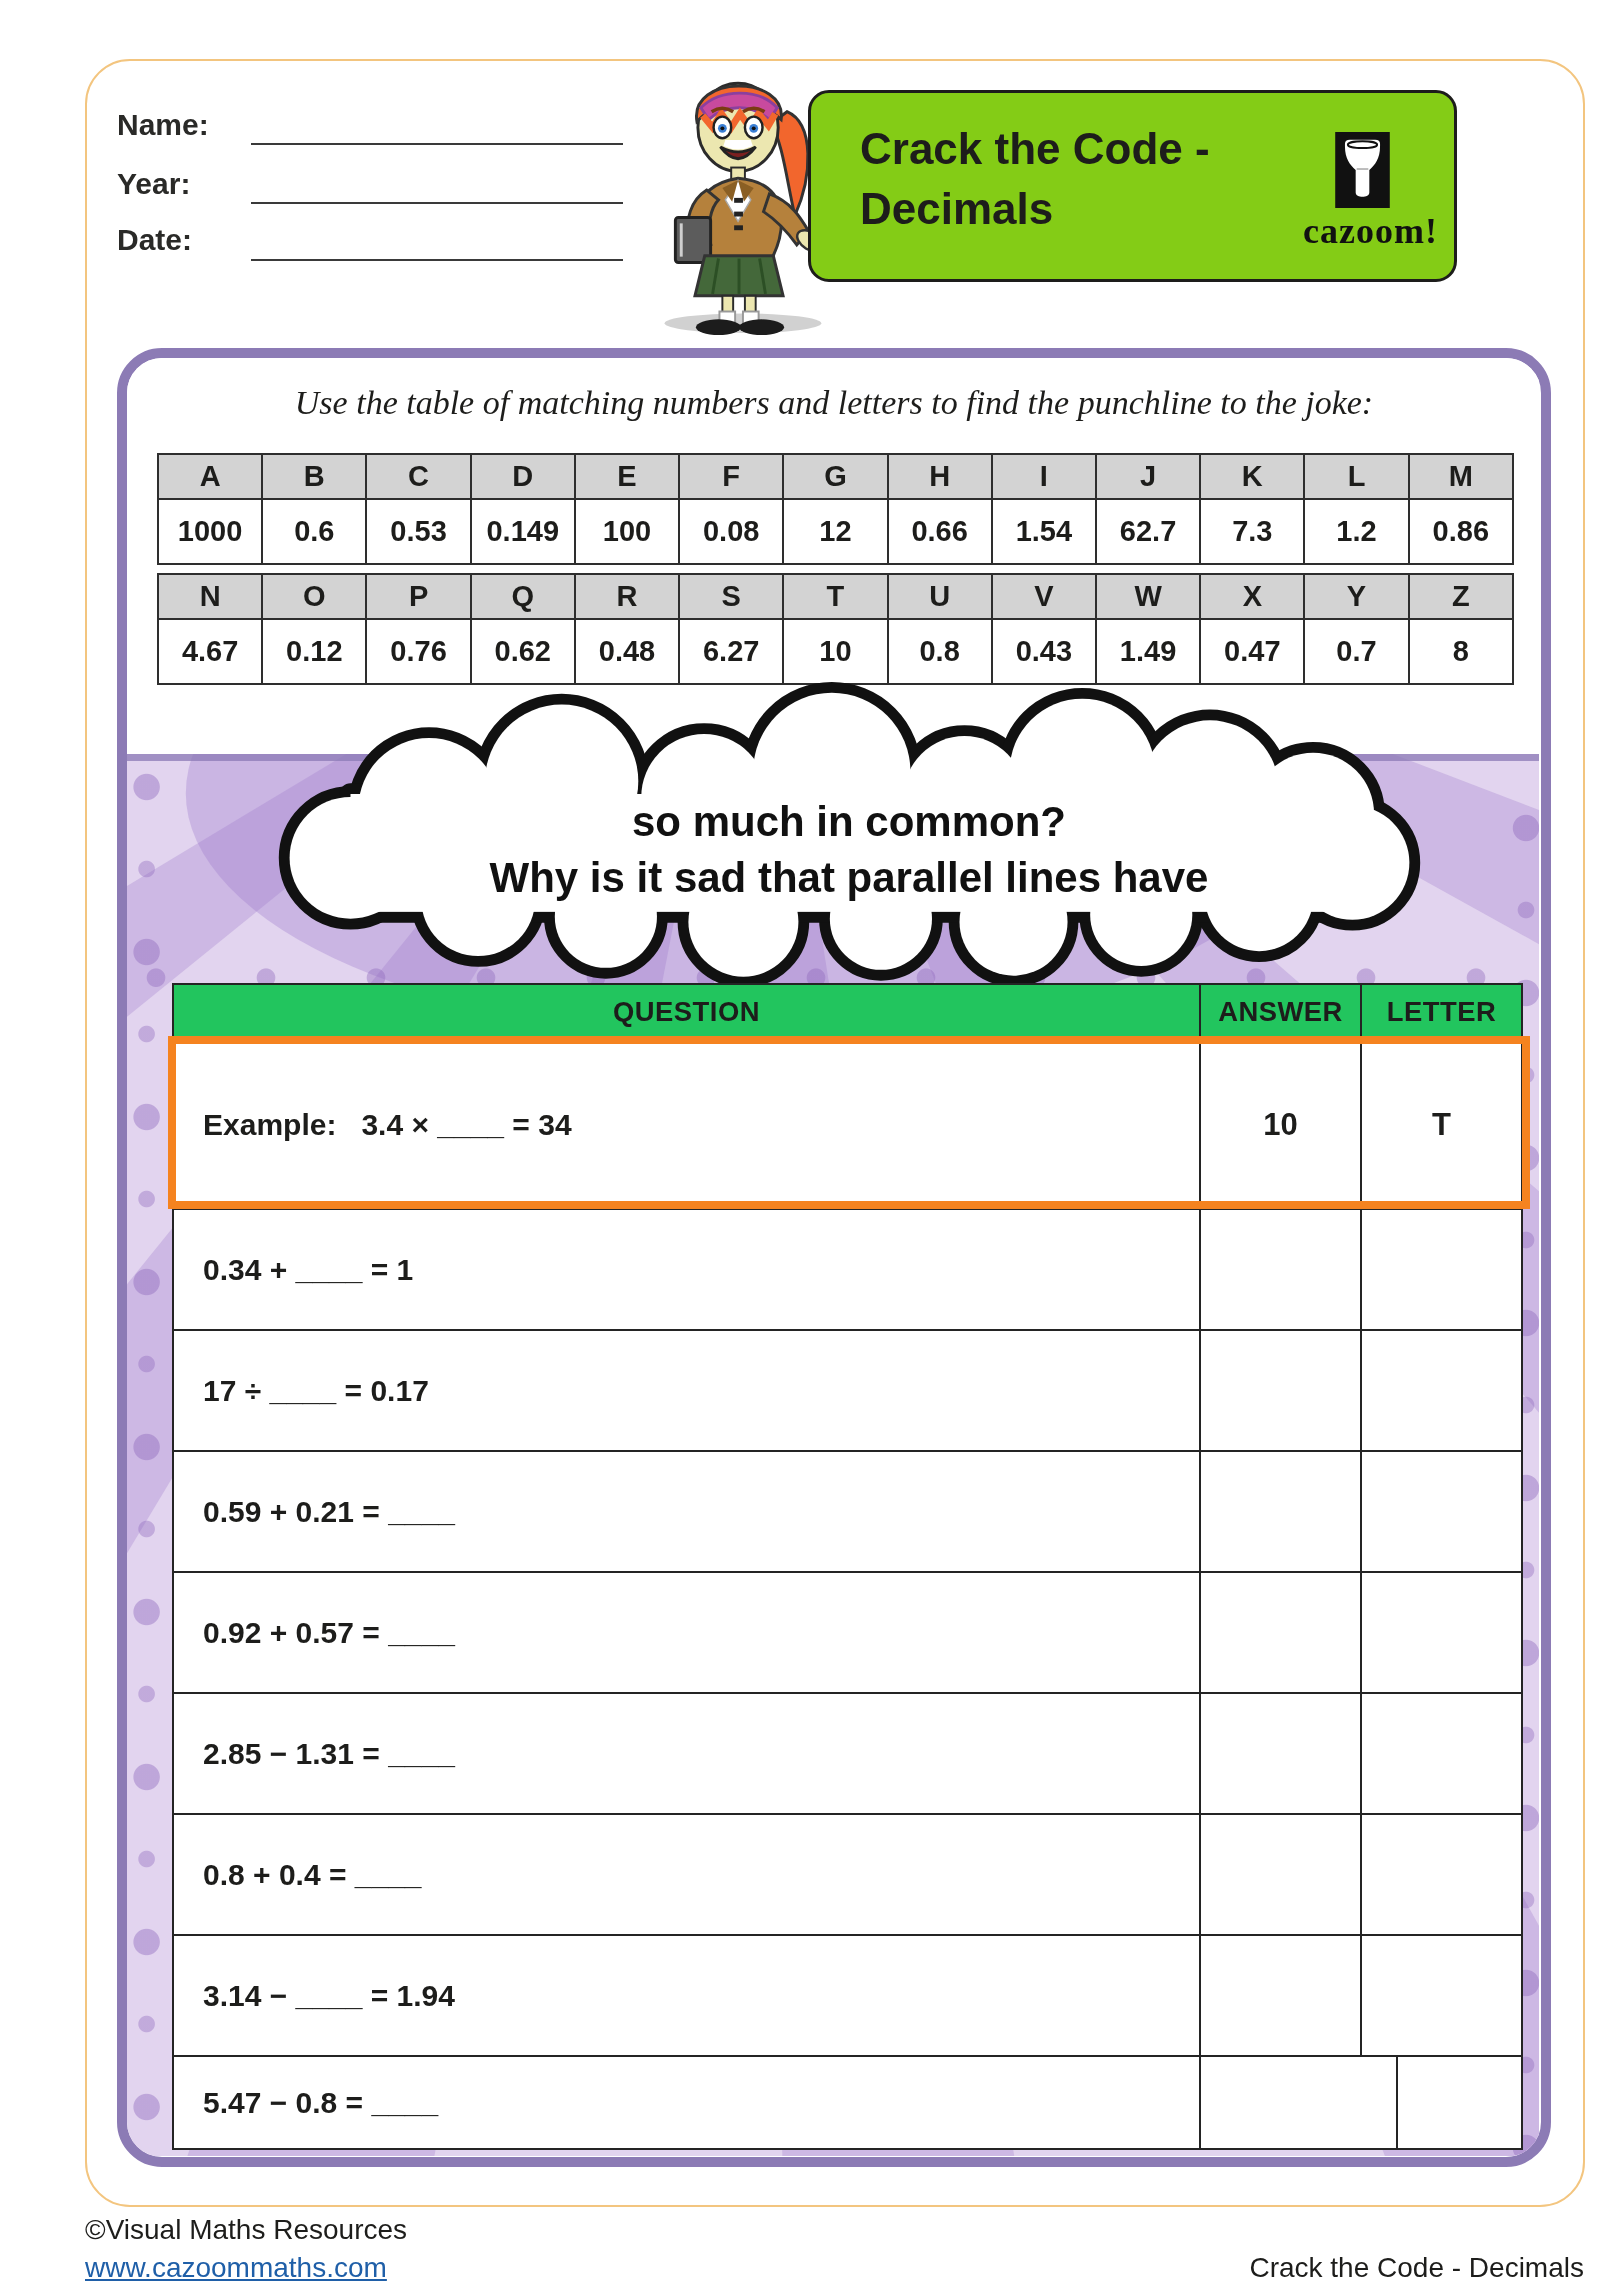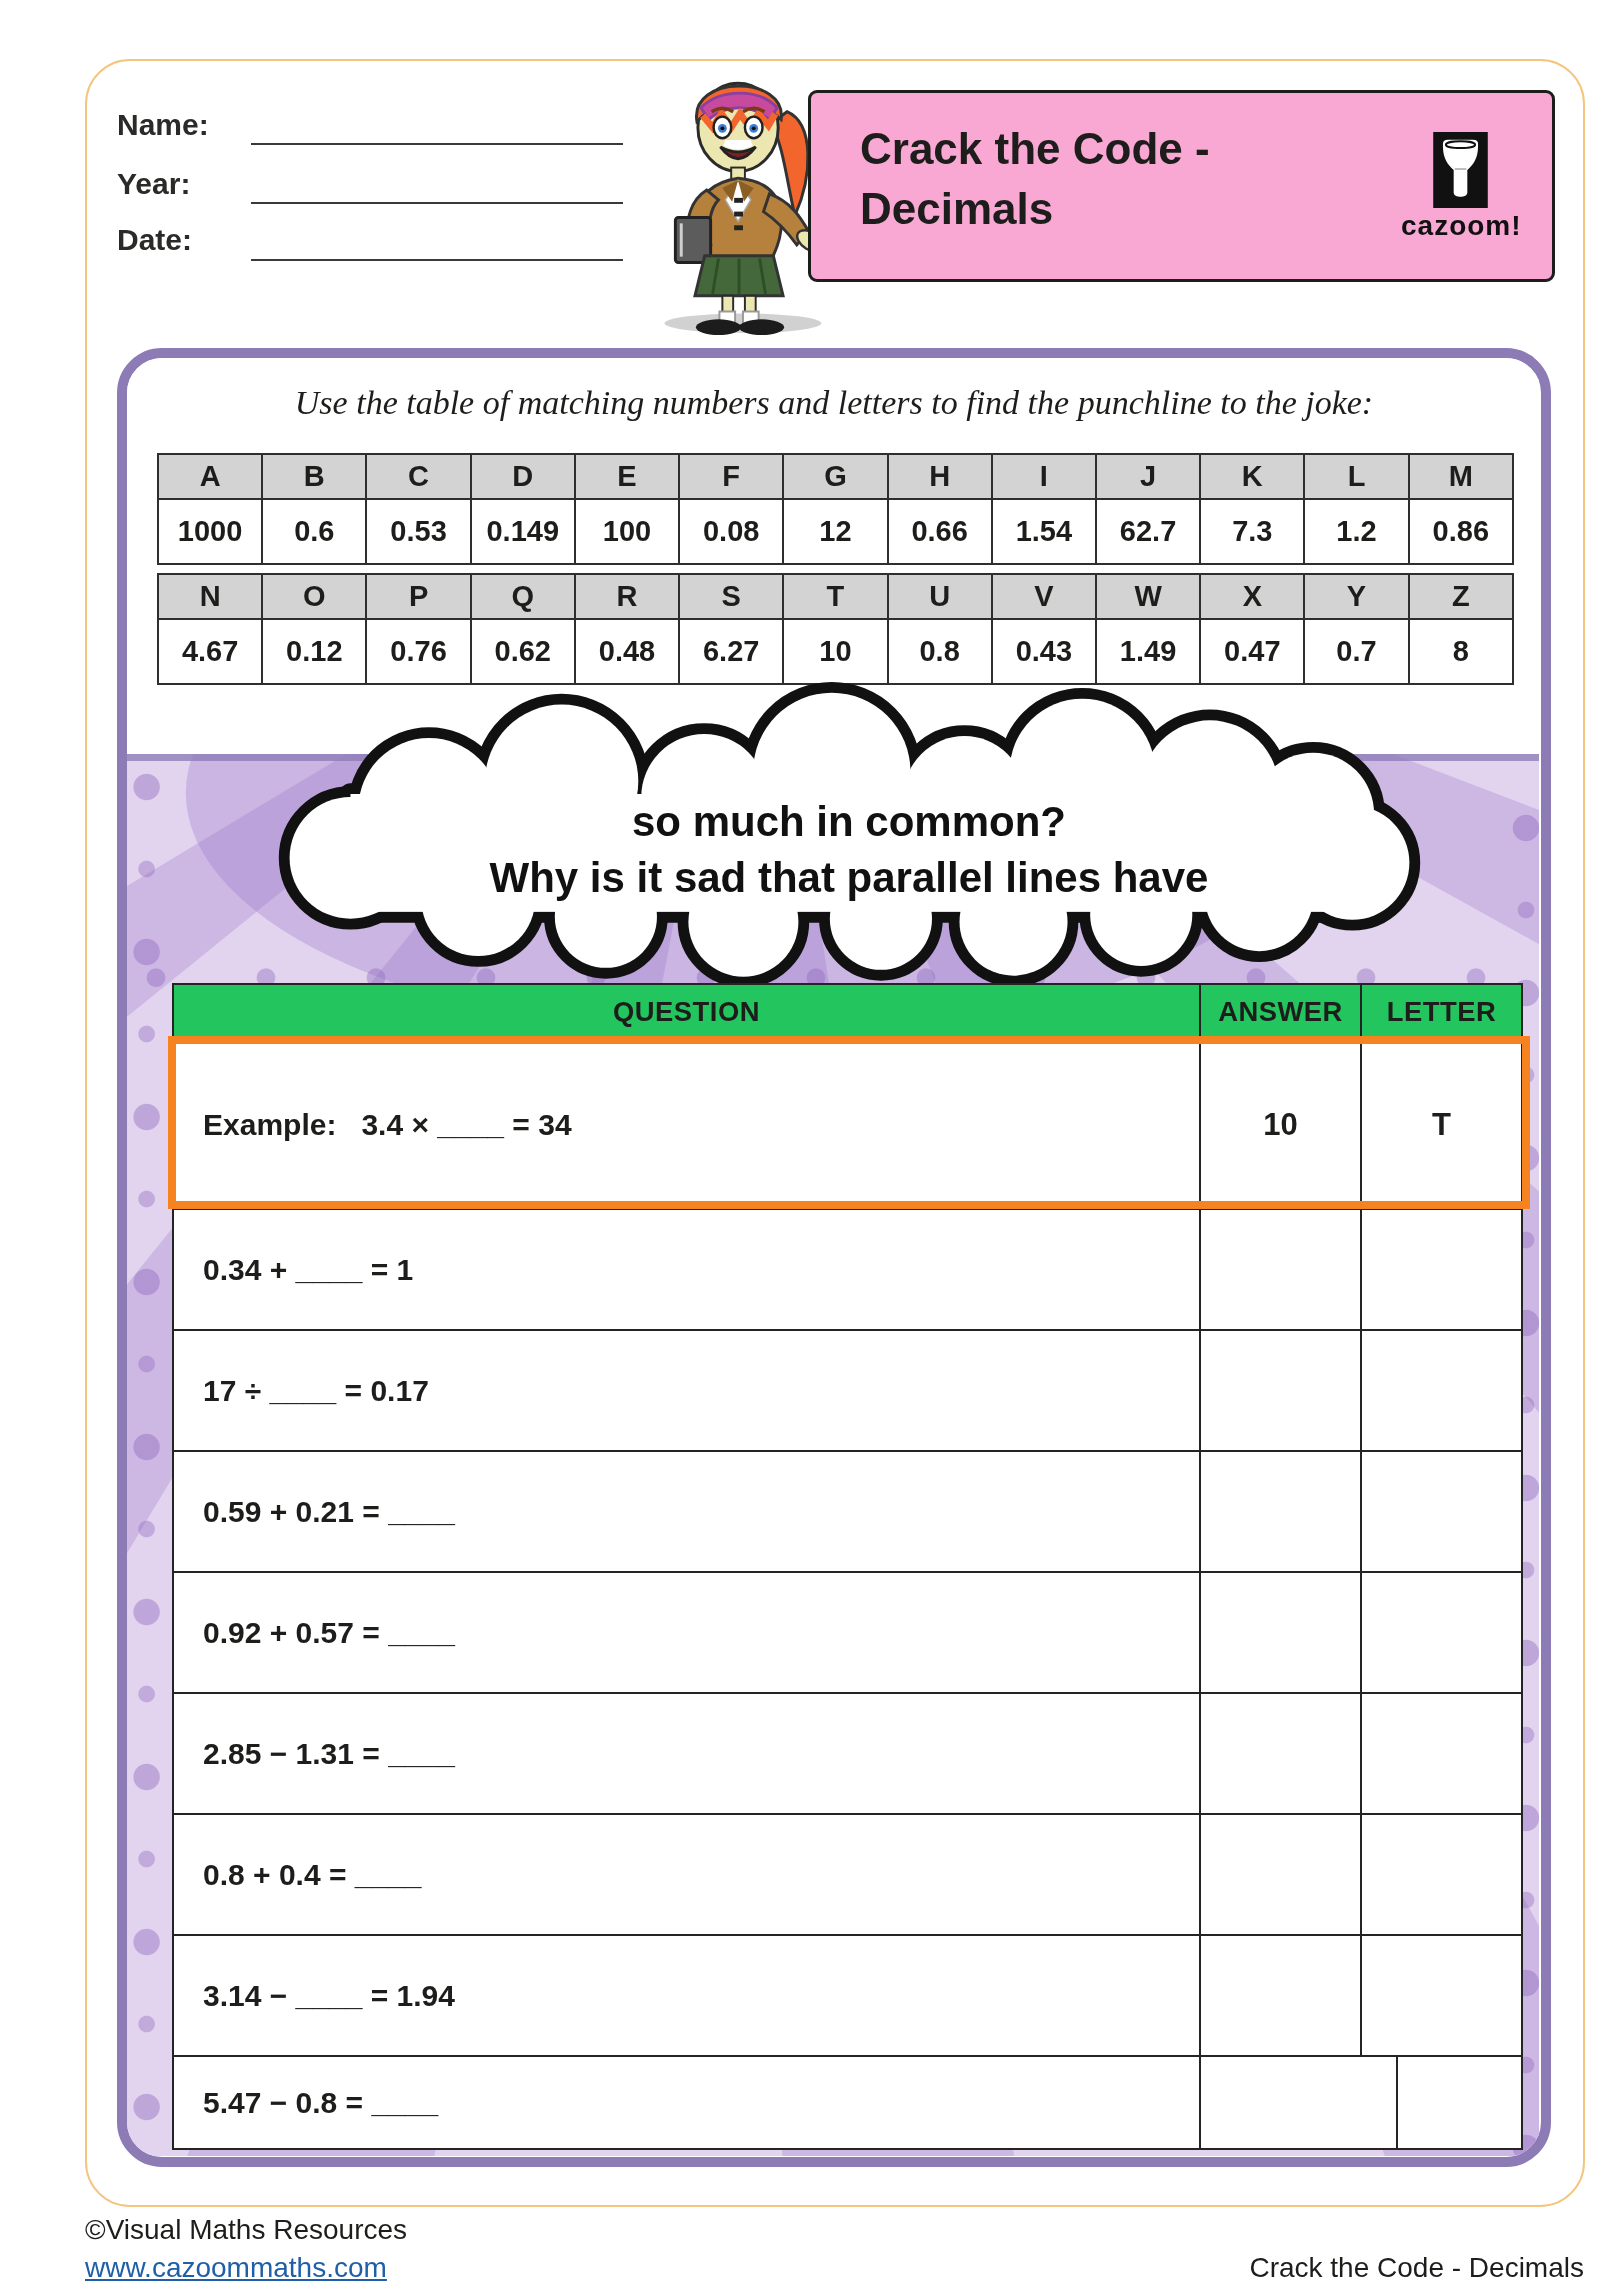--- a/index.html
+++ b/index.html
@@ -8,26 +8,26 @@
 
   
   .page-border{position:absolute;left:61px;top:59px;width:1500px;height:2148px;
                border:2.9px solid #f3c57f;border-radius:45px;box-sizing:border-box;}
 
   
   .fill-label{position:absolute;left:93px;font-size:30px;font-weight:bold;color:#2a2a28;}
   .fill-line{position:absolute;left:227px;width:372px;height:0;border-bottom:2.5px solid #3a3a3a;}
 
   
-  .title-box{position:absolute;left:784px;top:90px;width:747px;height:192px;background:#f9a8d4;
-             border:3.4px solid #1d1d1b;border-radius:9px;box-sizing:border-box;}
+  .title-box{position:absolute;left:784px;top:90px;width:649px;height:192px;background:#84cc16;
+             border:3.4px solid #1d1d1b;border-radius:21px;box-sizing:border-box;}
   .title-text{position:absolute;left:49px;top:25.5px;font-size:44px;font-weight:bold;line-height:60px;color:#1d1d1b;}
   .logo{position:absolute;right:33px;top:39px;width:118px;text-align:center;}
   .logo svg{display:block;margin:0 auto;}
-  .logo-text{font-family:Liberation Sans, sans-serif;font-weight:bold;font-size:28px;color:#111;margin-top:2px;letter-spacing:1px;}
+  .logo-text{font-family:Liberation Serif, serif;font-weight:bold;font-size:36px;color:#111;margin-top:2px;letter-spacing:1px;}
 
   .character{position:absolute;left:616px;top:51px;}
 
   
   .panel{position:absolute;left:93px;top:348px;width:1434px;height:1819px;box-sizing:border-box;
          border:10.8px solid #8c7bb5;border-radius:45px;overflow:hidden;background:#ffffff;}
   .panel-white{position:absolute;left:0;top:0;width:1412px;height:396px;background:#ffffff;}
   .panel-pattern{position:absolute;left:0;top:396px;width:1412px;height:1402px;background:#e2d4ef;overflow:hidden;}
   .panel-pattern svg.rays{position:absolute;left:0;top:0;width:100%;height:100%;}
   .dots{position:absolute;left:0;top:0;width:100%;height:100%;

